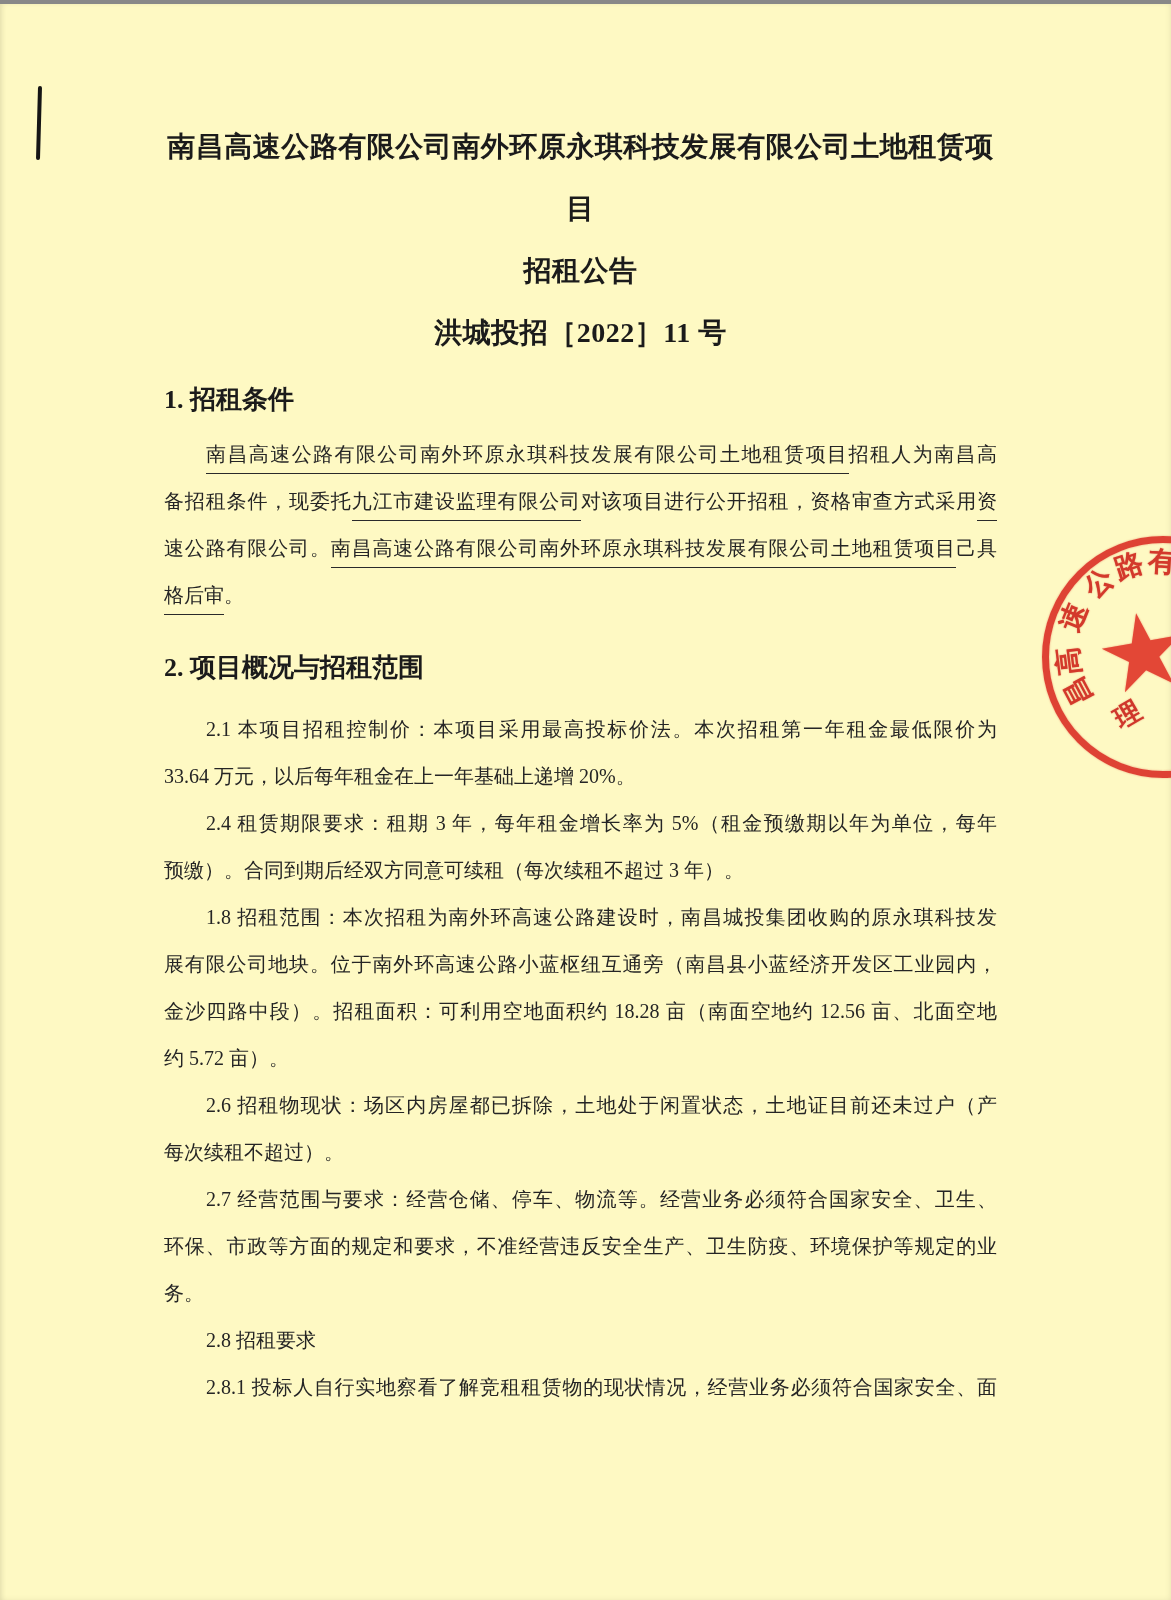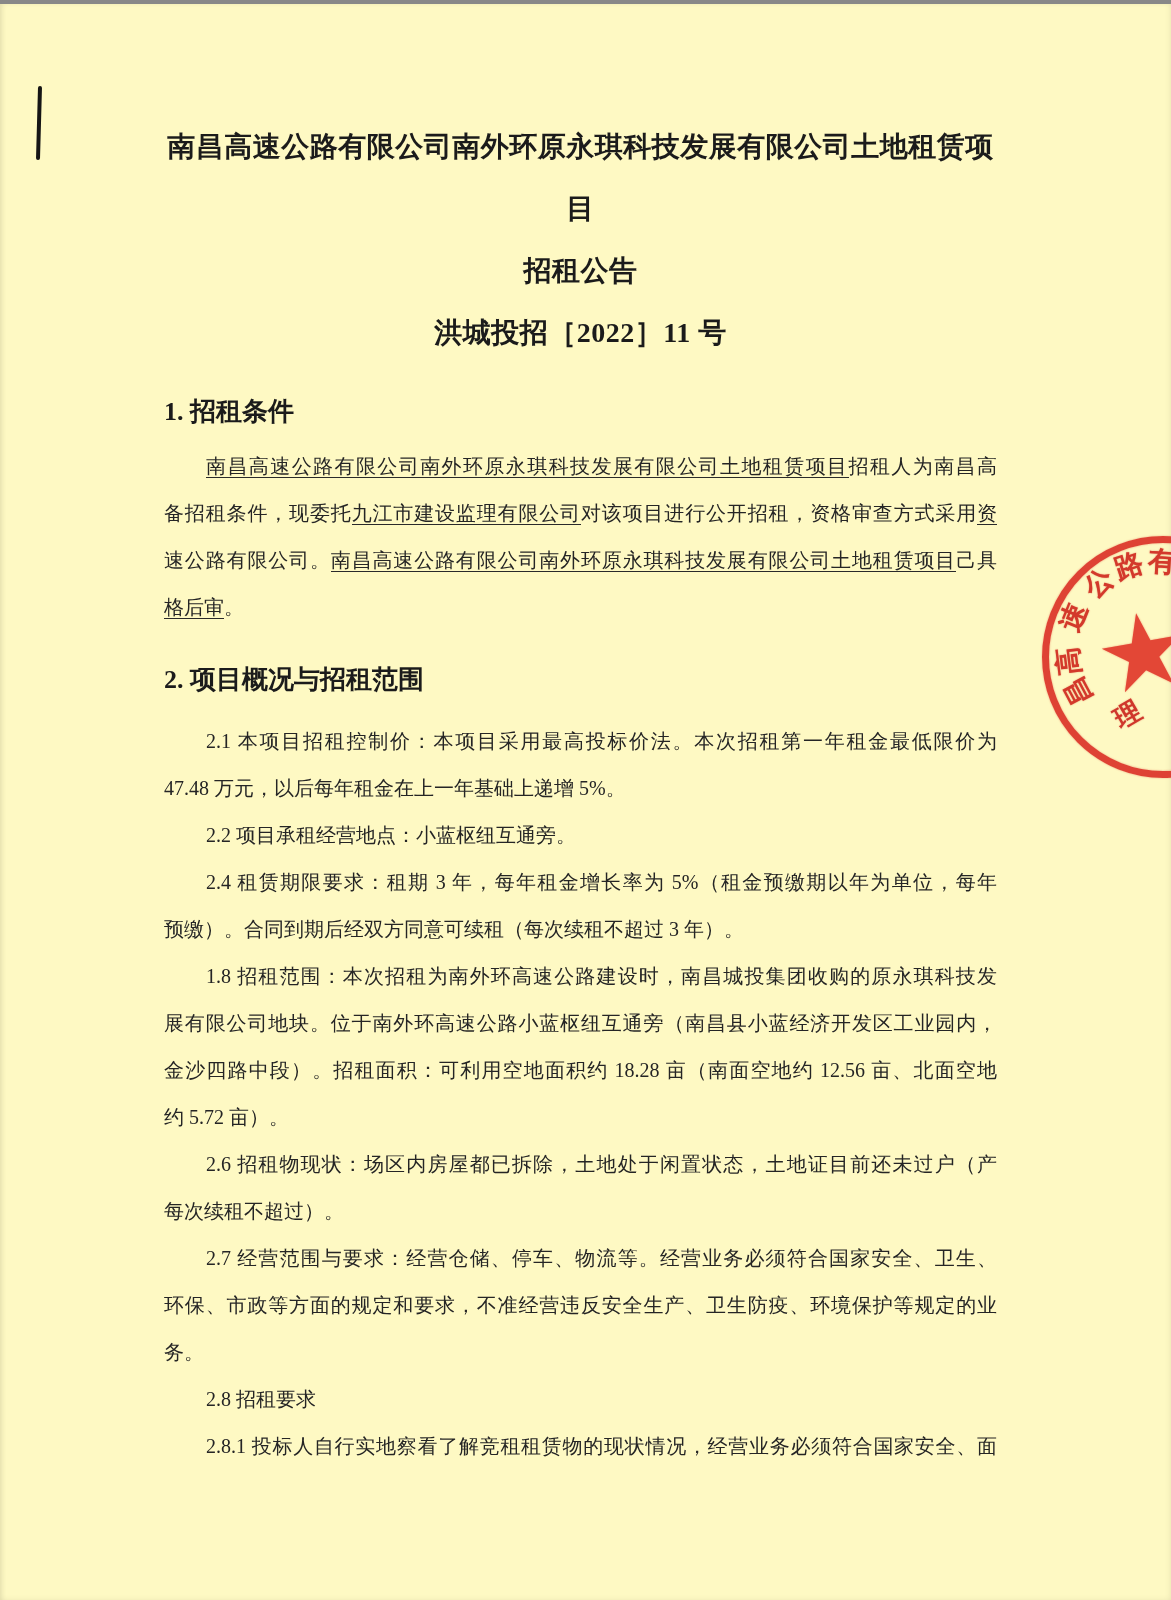--- a/index.html
+++ b/index.html
@@ -19,36 +19,36 @@
     background:#151515;border-radius:3px;transform:rotate(1.6deg);
   }
   
   .title-block{
     position:absolute;left:164px;top:112px;width:833px;
     text-align:center;font-weight:bold;color:#1b1b1b;
   }
   .t-line{line-height:62px;font-size:28px;letter-spacing:.5px;}
   
   .body{
-    position:absolute;left:164px;top:384px;width:833px;
+    position:absolute;left:164px;top:372px;width:833px;
     font-size:20px;color:#252525;
   }
   .heading{
     height:47px;line-height:47px;
     font-weight:bold;font-size:26px;color:#1b1b1b;
     white-space:nowrap;
   }
   .line{
     height:47px;line-height:47px;
     text-align:justify;text-align-last:justify;
     overflow:hidden;
   }
   .line.no-stretch{text-align-last:left;}
   .line.first{text-indent:42px;}
-  .u{border-bottom:1.6px solid #2a2a2a;padding-bottom:0;}
+  .u{border-bottom:1.6px solid #2a2a2a;padding-bottom:8px;}
   .sec-1 .para{margin-top:8px;}
   .sec-2{margin-top:25px;}
   .sec-2 .heading{margin-bottom:15px;}
   
   .stamp{position:absolute;left:0;top:0;width:100%;height:100%;pointer-events:none;opacity:.93;}
   .stamp-ring{
     position:absolute;left:1042px;top:532px;width:228px;height:228px;
     border:7px solid #dc352a;border-radius:50%;
     box-shadow:0 0 2px rgba(220,53,42,.5), inset 0 0 2px rgba(220,53,42,.5);
   }
@@ -92,24 +92,21 @@
           <div class="line first"><span class="u">南昌高速公路有限公司南外环原永琪科技发展有限公司土地租赁项目</span><span>招租人为南昌高</span></div>
           <div class="line"><span>备招租条件，现委托</span><span class="u">九江市建设监理有限公司</span><span>对该项目进行公开招租，资格审查方式采用</span><span class="u">资</span></div>
           <div class="line"><span>速公路有限公司。</span><span class="u">南昌高速公路有限公司南外环原永琪科技发展有限公司土地租赁项目</span><span>己具</span></div>
           <div class="line no-stretch"><span class="u">格后审</span><span>。</span></div>
         </div>
       </div>
       <div class="section sec-2">
         <div class="heading">2. 项目概况与招租范围</div>
         <div class="para">
           <div class="line first"><span>2.1 本项目招租控制价：本项目采用最高投标价法。本次招租第一年租金最低限价为</span></div>
-          <div class="line no-stretch"><span>47.48 万元，以后每年租金在上一年基础上递增 5%。</span></div>
-        </div>
-        <div class="para">
-          <div class="line first no-stretch"><span>2.2 项目承租经营地点：小蓝枢纽互通旁。</span></div>
+          <div class="line no-stretch"><span>33.64 万元，以后每年租金在上一年基础上递增 20%。</span></div>
         </div>
         <div class="para">
           <div class="line first"><span>2.4 租赁期限要求：租期 3 年，每年租金增长率为 5%（租金预缴期以年为单位，每年</span></div>
           <div class="line no-stretch"><span>预缴）。合同到期后经双方同意可续租（每次续租不超过 3 年）。</span></div>
         </div>
         <div class="para">
           <div class="line first"><span>1.8 招租范围：本次招租为南外环高速公路建设时，南昌城投集团收购的原永琪科技发</span></div>
           <div class="line"><span>展有限公司地块。位于南外环高速公路小蓝枢纽互通旁（南昌县小蓝经济开发区工业园内，</span></div>
           <div class="line"><span>金沙四路中段）。招租面积：可利用空地面积约 18.28 亩（南面空地约 12.56 亩、北面空地</span></div>
           <div class="line no-stretch"><span>约 5.72 亩）。</span></div>

